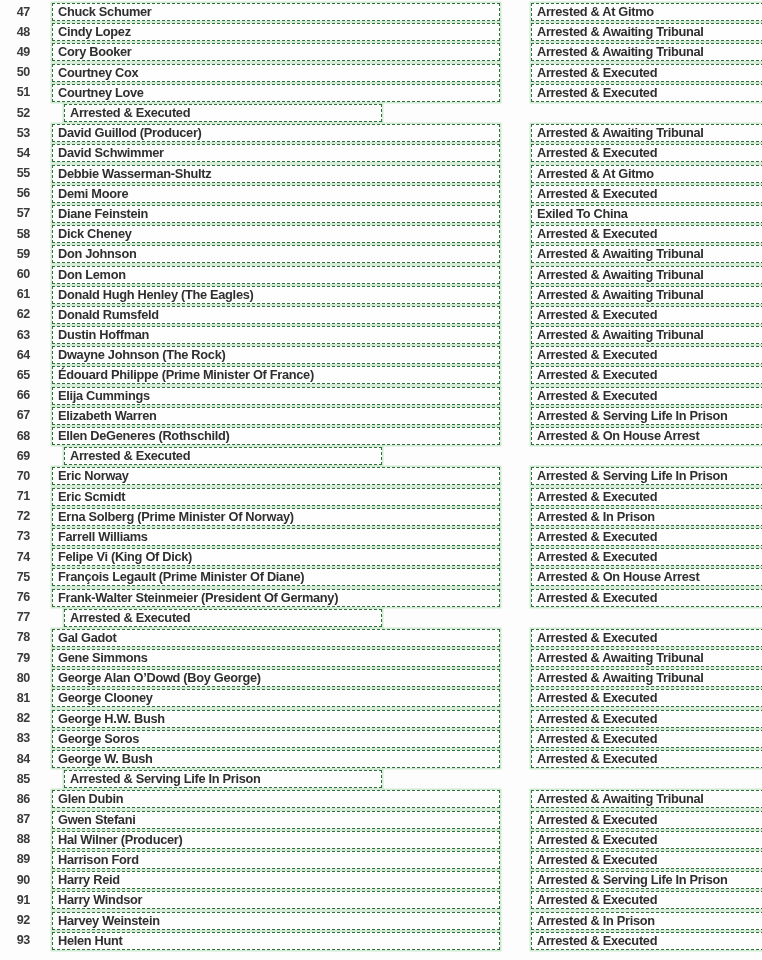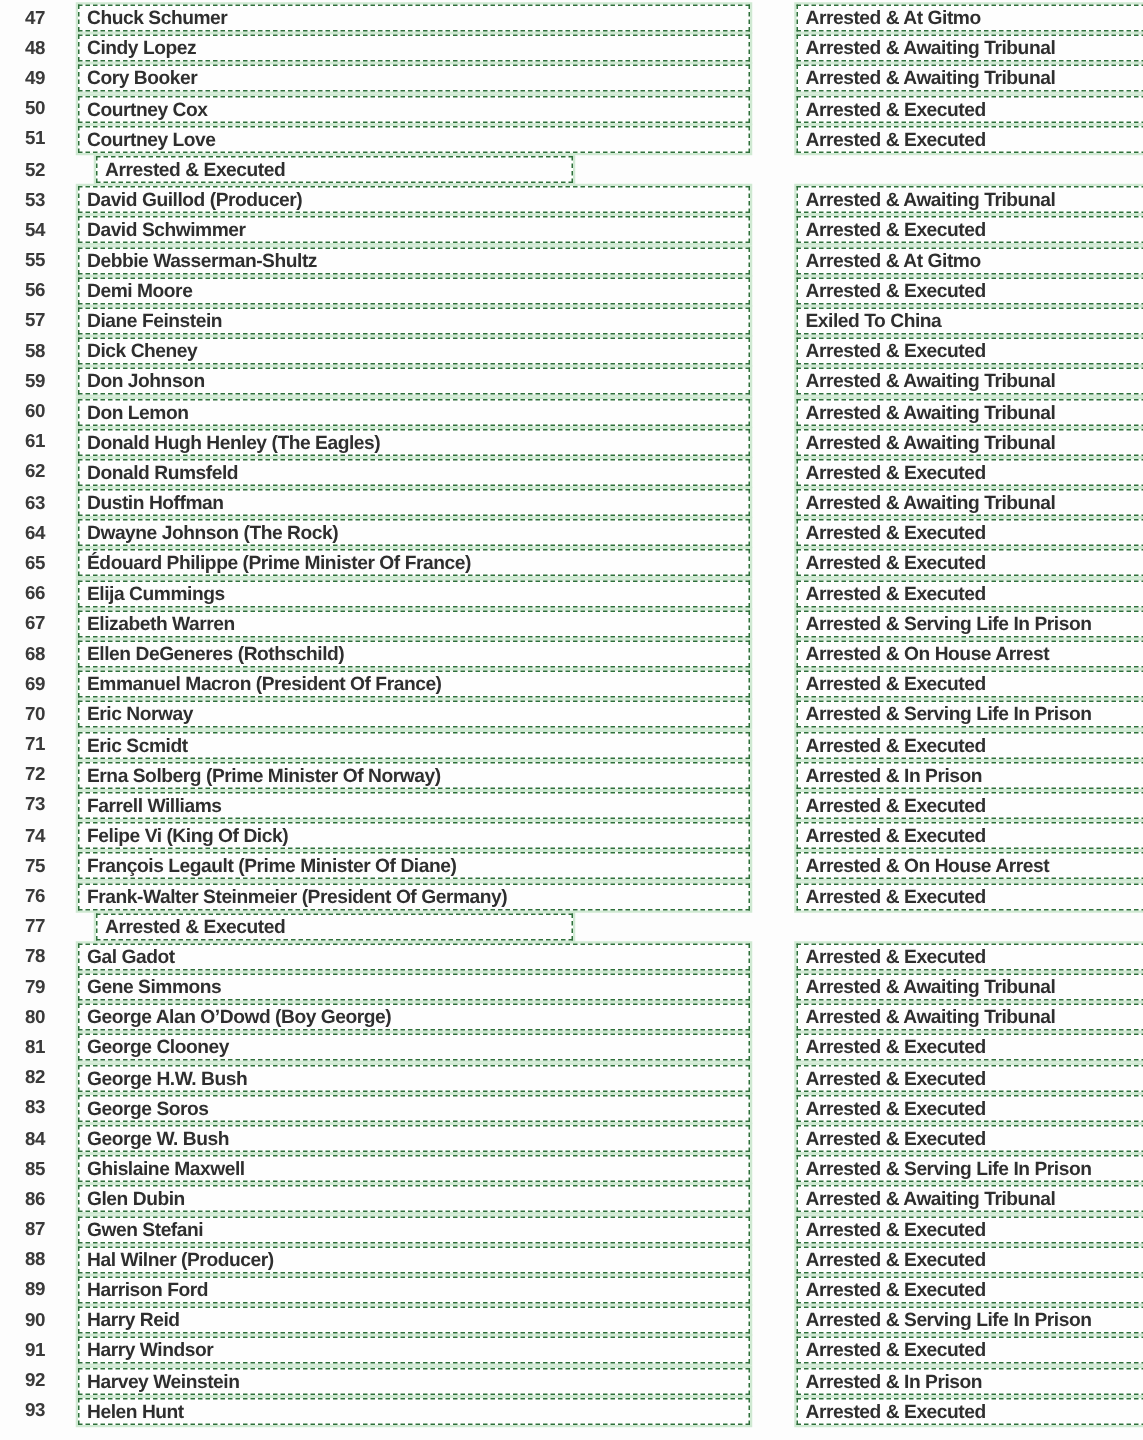--- a/index.html
+++ b/index.html
@@ -201,21 +201,20 @@
   </div>
 
   <div class="row">
     <div class="row-num">68</div>
     <div class="cell name">Ellen DeGeneres (Rothschild)</div>
     <div class="cell status">Arrested &amp; On House Arrest</div>
   </div>
 
   <div class="row">
     <div class="row-num">69</div>
-    <div class="cell name">Emmanuel Macron (President Of France)</div>
     <div class="cell status">Arrested &amp; Executed</div>
   </div>
 
   <div class="row">
     <div class="row-num">70</div>
     <div class="cell name">Eric Norway</div>
     <div class="cell status">Arrested &amp; Serving Life In Prison</div>
   </div>
 
   <div class="row">
@@ -296,21 +295,20 @@
   </div>
 
   <div class="row">
     <div class="row-num">84</div>
     <div class="cell name">George W. Bush</div>
     <div class="cell status">Arrested &amp; Executed</div>
   </div>
 
   <div class="row">
     <div class="row-num">85</div>
-    <div class="cell name">Ghislaine Maxwell</div>
     <div class="cell status">Arrested &amp; Serving Life In Prison</div>
   </div>
 
   <div class="row">
     <div class="row-num">86</div>
     <div class="cell name">Glen Dubin</div>
     <div class="cell status">Arrested &amp; Awaiting Tribunal</div>
   </div>
 
   <div class="row">

